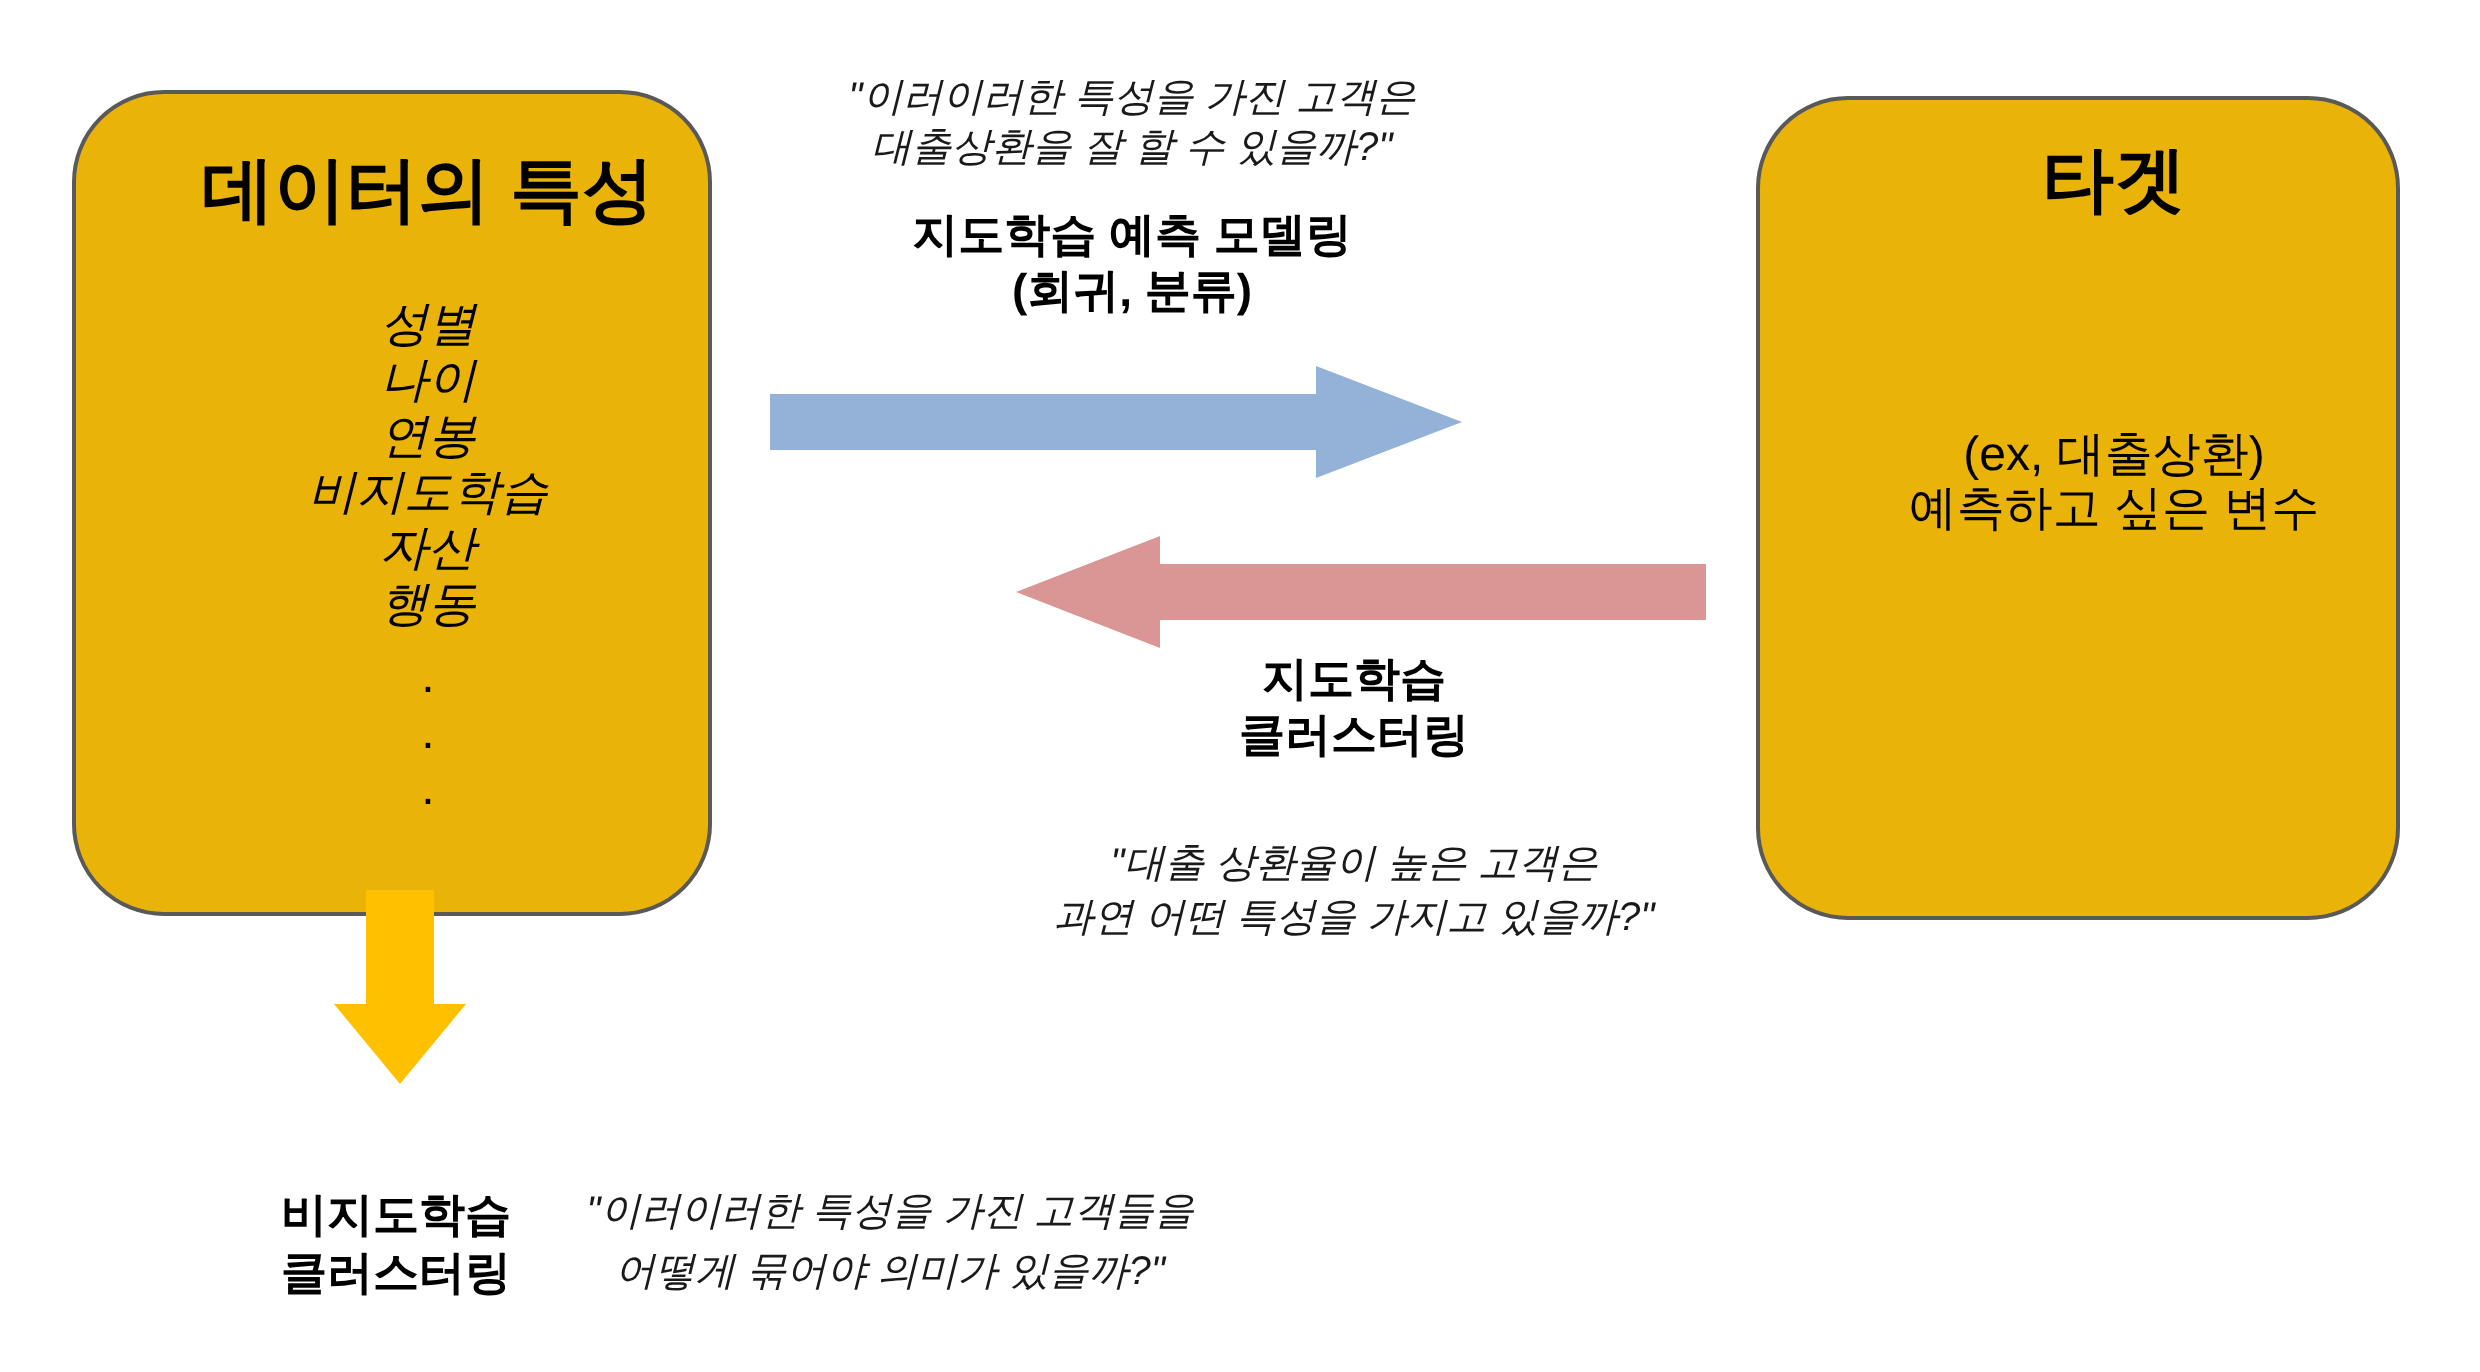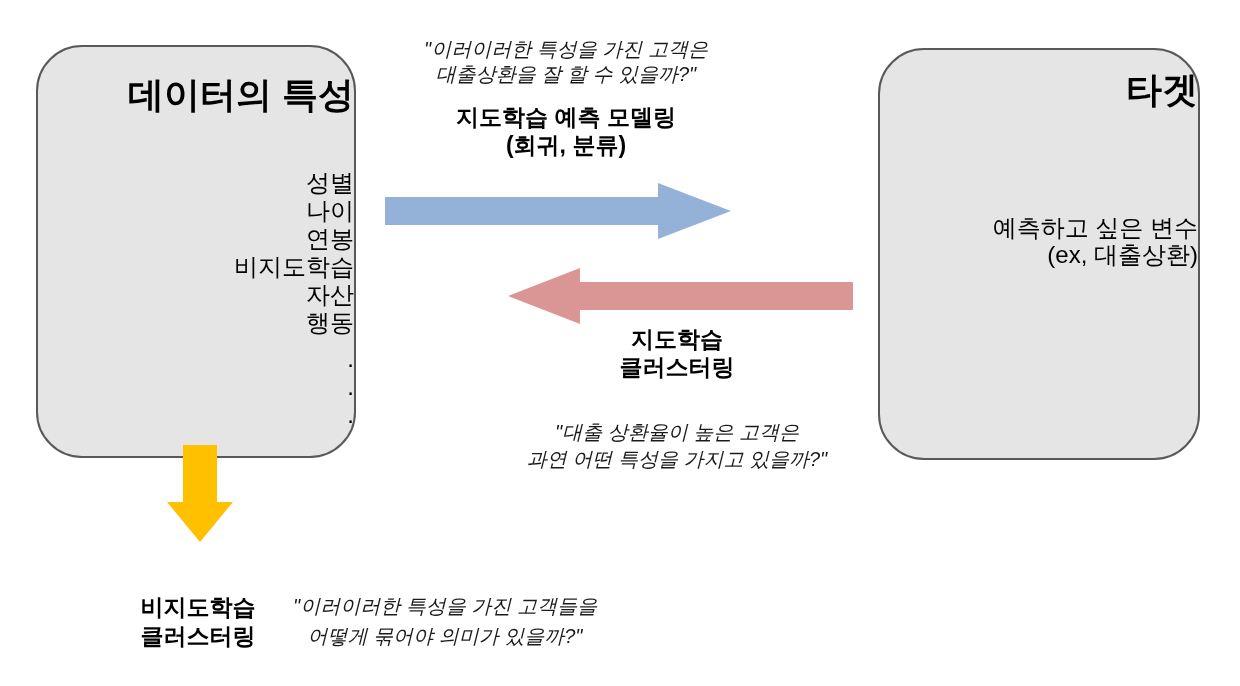--- a/index.html
+++ b/index.html
@@ -9,31 +9,31 @@
     height: 686px;
     background: #ffffff;
     font-family: "Liberation Sans", sans-serif;
     color: #000000;
     overflow: hidden;
   }
   .box {
     position: absolute;
     border: 2px solid #595959;
     border-radius: 46px;
-    background: #e5e5e5;
-    text-align: right;
+    background: #eab308;
+    text-align: center;
     box-sizing: border-box;
     padding-left: 36px;
   }
   .left-box  { left: 36px;  top: 45px; width: 320px; height: 413px; }
   .right-box { left: 878px; top: 48px; width: 322px; height: 412px; }
   .box-title { font-weight: bold; font-size: 36px; line-height: 40px; }
   .left-box  .box-title { margin-top: 28px; }
   .right-box .box-title { margin-top: 20px; }
-  .feature-list { margin-top: 54px; font-size: 24px; line-height: 28px; }
+  .feature-list { margin-top: 34px; font-size: 24px; line-height: 28px; font-style: italic; }
   .ellipsis { margin-top: 8px; font-size: 24px; line-height: 28px; }
   .target-desc { margin-top: 104px; font-size: 24px; line-height: 27px; }
   .quote {
     position: absolute;
     font-style: italic;
     font-size: 20px;
     text-align: center;
     color: #1a1a1a;
   }
   .flow-label {
@@ -68,22 +68,22 @@
     <div class="ellipsis">
       <div>.</div>
       <div>.</div>
       <div>.</div>
     </div>
   </div>
 
   <div class="box right-box" style="border-color: rgb(89, 89, 89);">
     <div class="box-title">타겟</div>
     <div class="target-desc">
+      <div>(ex, 대출상환)</div>
       <div>예측하고 싶은 변수</div>
-      <div>(ex, 대출상환)</div>
     </div>
   </div>
 
   <div class="quote top-quote">
     <div>"이러이러한 특성을 가진 고객은</div>
     <div>대출상환을 잘 할 수 있을까?"</div>
   </div>
   <div class="flow-label top-label">
     <div>지도학습 예측 모델링</div>
     <div>(회귀, 분류)</div>

